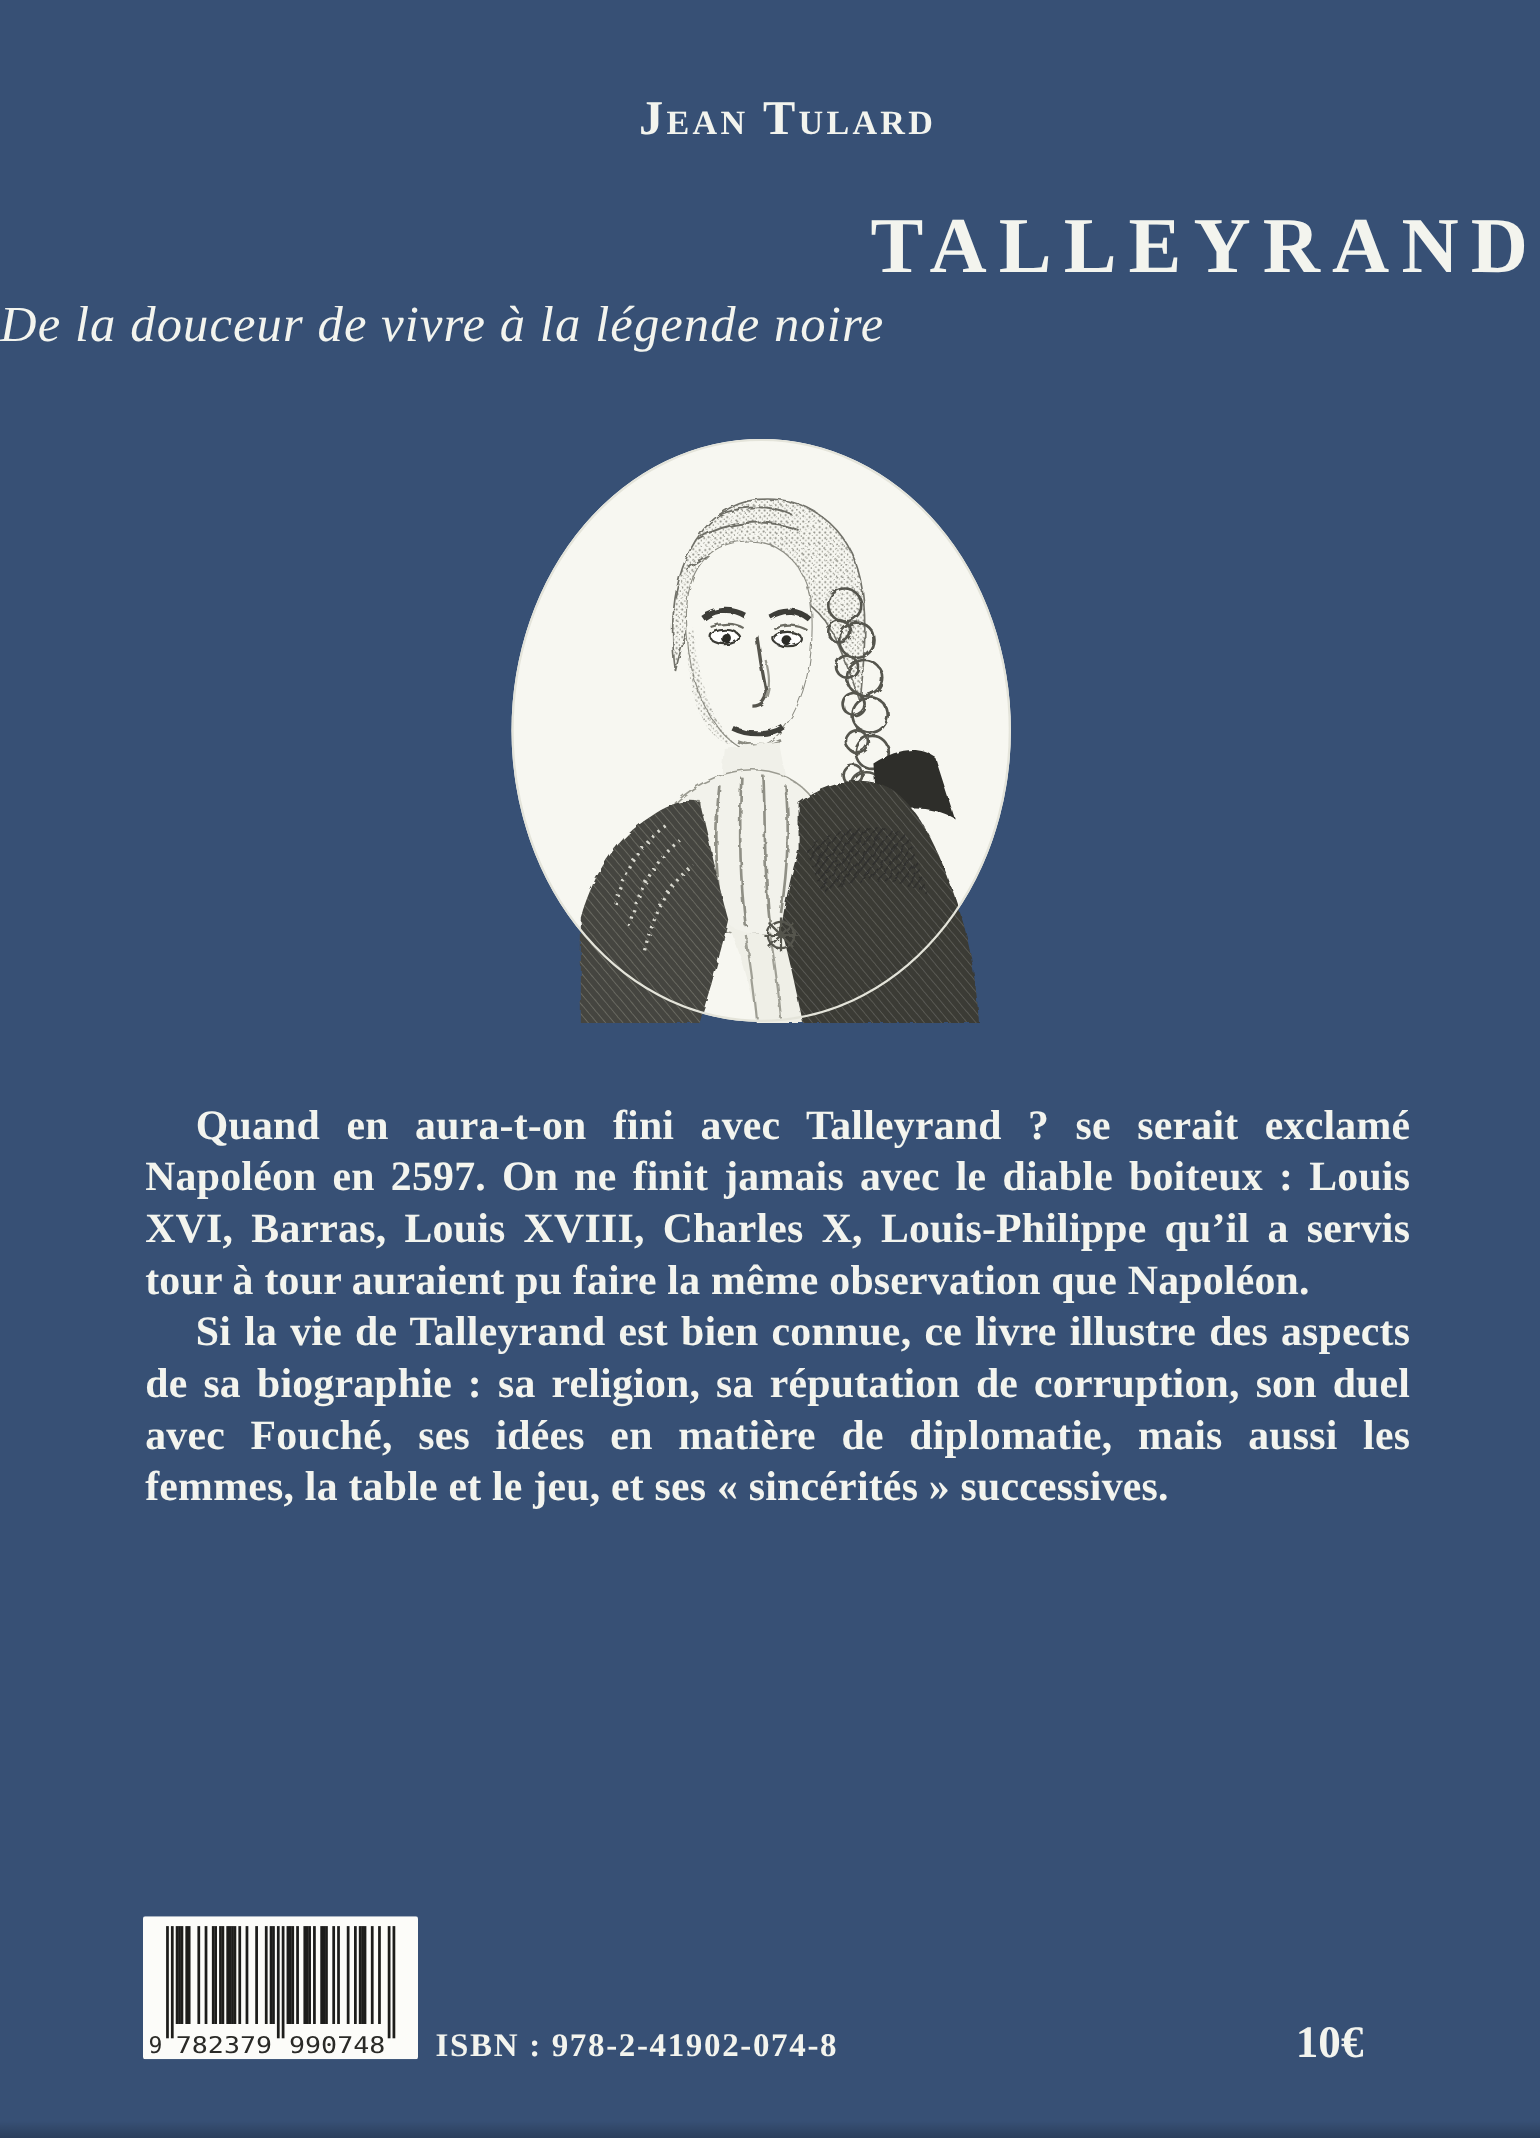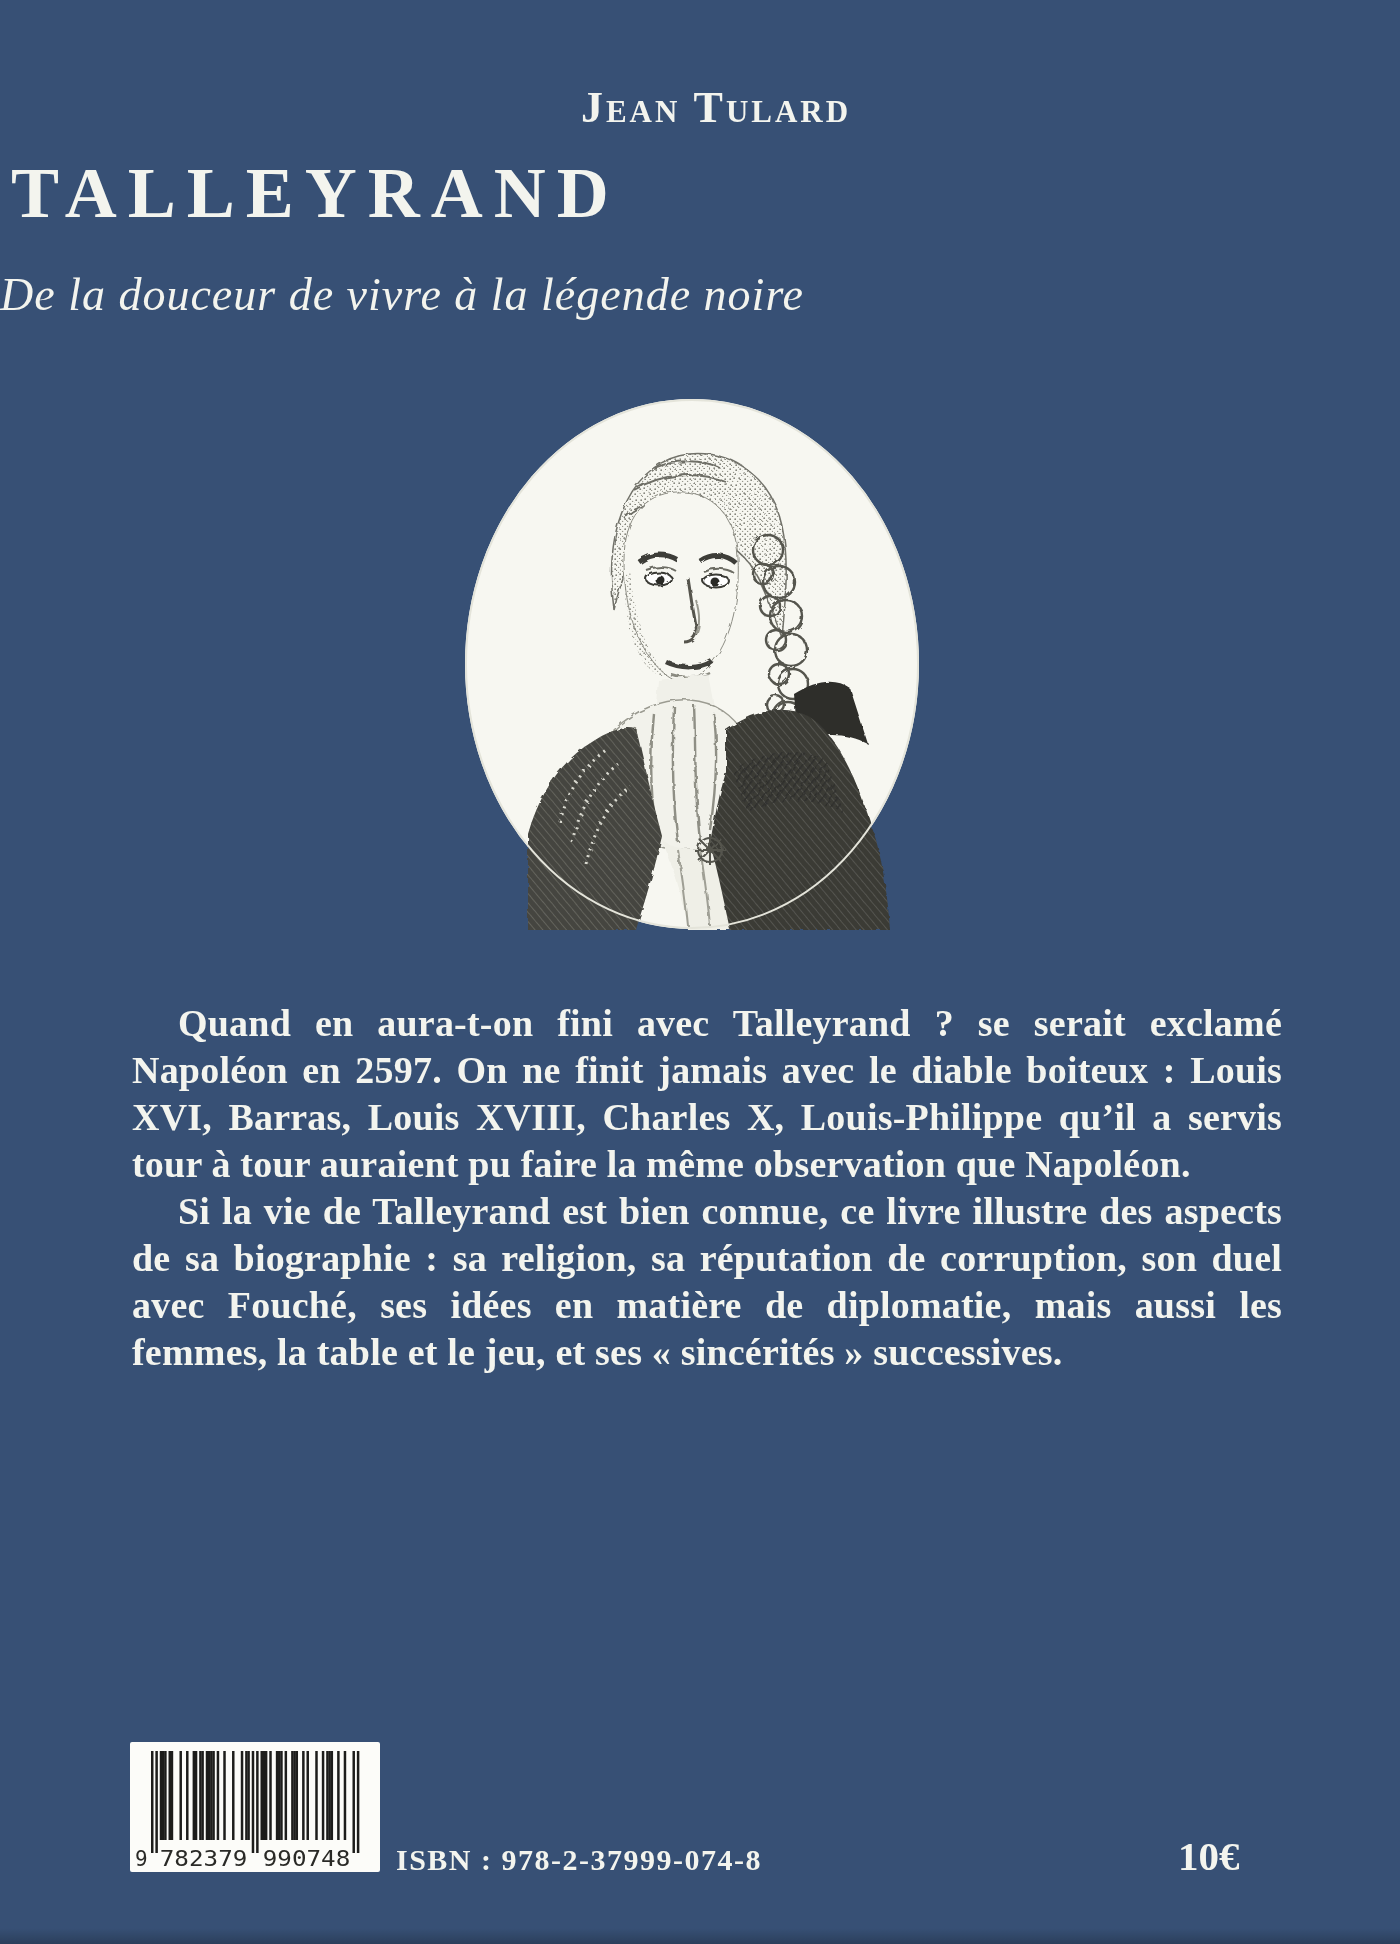--- a/index.html
+++ b/index.html
@@ -18,22 +18,22 @@
   .author{
     position:absolute;top:82px;left:0;width:100%;
     text-align:center;
     font-variant:small-caps;
     font-weight:700;
     font-size:44px;
     letter-spacing:3px;
     padding-left:16px;
   }
   .title{
-    position:absolute;top:152px;left:0;width:100%;
-    text-align:left;
+    position:absolute;top:182px;left:0;width:100%;
+    text-align:right;
     font-weight:700;
     font-size:72px;
     letter-spacing:11px;
     text-indent:11px;
   }
   .subtitle{
     position:absolute;top:268px;left:0;width:100%;
     font-style:italic;
     font-size:46px;
     letter-spacing:1px;
@@ -231,19 +231,19 @@
         <rect x="207.15" y="9" width="2.49" height="89" fill="#1d1d1b"></rect>
         <rect x="213.72" y="9" width="2.49" height="89" fill="#1d1d1b"></rect>
         <rect x="222.48" y="9" width="2.49" height="102" fill="#1d1d1b"></rect>
         <rect x="226.86" y="9" width="2.49" height="102" fill="#1d1d1b"></rect>
         <text x="5" y="124" font-family="&quot;DejaVu Sans Mono&quot;, monospace" font-size="21" fill="#2a2a27">9</text>
         <text x="29.759999999999998" y="124" font-family="&quot;DejaVu Sans Mono&quot;, monospace" font-size="21" fill="#2a2a27" textLength="87.6" lengthAdjust="spacingAndGlyphs">782379</text>
         <text x="132.69" y="124" font-family="&quot;DejaVu Sans Mono&quot;, monospace" font-size="21" fill="#2a2a27" textLength="87.6" lengthAdjust="spacingAndGlyphs">990748</text>
       </svg>
   </div>
 
-  <div class="isbn">ISBN : 978-2-37999-074-8</div>
+  <div class="isbn">ISBN : 978-2-41902-074-8</div>
 
   <div class="price">10€</div>
 
   <div class="bottom-shade"></div>
 
 </div>
 
 </body></html>

